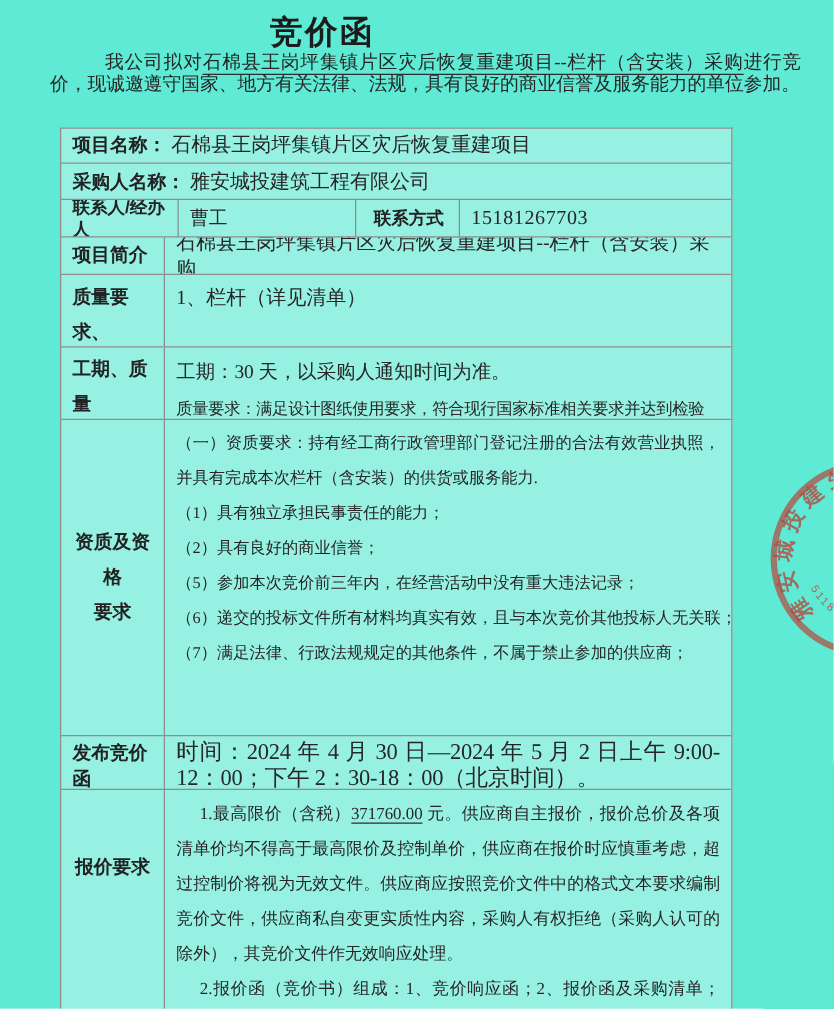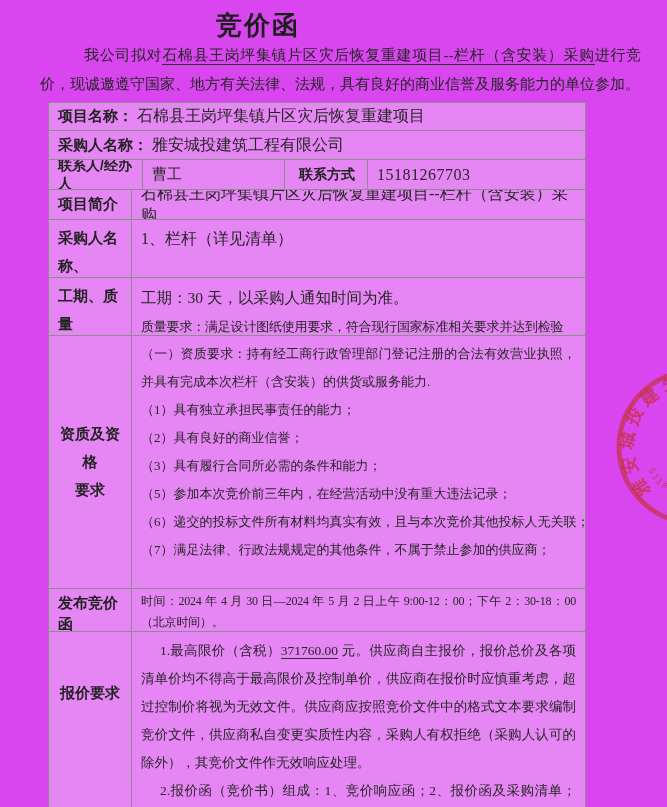--- a/index.html
+++ b/index.html
@@ -1,29 +1,29 @@
 <!DOCTYPE html>
 <html><head>
 <meta charset="utf-8">
 <style>
   html,body{margin:0;padding:0;}
   .page{
     position:relative; width:667px; height:807px; overflow:hidden;
-    background:#d946ef;
+    background:#5eead4;
     font-family:"Liberation Serif","DejaVu Serif",serif;
     color:#262626;
   }
   .doc-title{
     position:absolute; top:8px; left:96px; width:324px;
     text-align:center; font-size:26px; font-weight:bold; letter-spacing:2px;
     color:#1c1c1c;
   }
   .intro{
     position:absolute; top:41px; left:40px; width:601px;
-    font-size:15px; line-height:29px; text-align:justify; text-indent:44px;
+    font-size:15px; line-height:18px; text-align:justify; text-indent:44px;
   }
   .u{ border-bottom:1px solid #2e2e2e; padding-bottom:1px; }
 
   .doc-table{
     position:absolute; left:48px; top:102px; width:538px;
     border:1px solid #8d8d8d; border-bottom:none;
     box-sizing:border-box; background:rgba(255,255,255,0.35);
   }
   .row{ display:flex; border-bottom:1px solid #8d8d8d; box-sizing:border-box; }
   .cell{ box-sizing:border-box; padding:0 9px; overflow:hidden; }
@@ -51,21 +51,21 @@
   .r6 .c-lab{ padding-top:4px; text-align:left; }
   .r6 .val{ flex:1; padding-top:5px; line-height:29px; }
   .r6 .val .dl1{ font-size:15.5px; }
   .r6 .val .dl2{ font-size:13px; letter-spacing:-0.2px; }
 
   .r7 .c-lab{ display:flex; flex-direction:column; justify-content:center; text-align:center; line-height:28px; }
   .r7 .val{ flex:1; font-size:13px; line-height:28px; padding-top:4px; text-align:justify; }
   .r7 .val .qitem{ white-space:nowrap; }
 
   .r8 .c-lab{ padding-top:3px; line-height:21px; }
-  .r8 .val{ flex:1; font-size:12px; line-height:21px; padding-top:2px; text-align:justify; letter-spacing:-0.2px;font-family:Liberation Serif, serif; }
+  .r8 .val{ flex:1; font-size:18px; line-height:21px; padding-top:2px; text-align:justify; letter-spacing:-0.2px;font-family:Liberation Serif, serif; }
 
   .r9 .c-lab{ padding-top:52px; text-align:center; }
   .r9 .val{ flex:1; font-size:13.5px; line-height:28px; padding-top:5px; text-align:justify; }
   .r9 .val p{ margin:0; text-indent:1.4em; }
   .price-u{ border-bottom:1px solid #2e2e2e; }
 
   .seal{ position:absolute; left:610px; top:362px; width:170px; height:170px; opacity:0.85; }
 </style>
 </head>
 <body>
@@ -99,21 +99,21 @@
       <div class="cell c4 vcenter">15181267703</div>
     </div>
 
     <div class="row r4">
       <div class="cell c-lab lab vcenter">项目简介</div>
       <div class="cell val vcenter">石棉县王岗坪集镇片区灾后恢复重建项目--栏杆（含安装）采购</div>
     </div>
 
     <div class="row r5">
       <div class="cell c-lab lab two-line">
-        <div>采购人名称、</div>
+        <div>质量要求、</div>
 
       </div>
       <div class="cell val">1、栏杆（详见清单）</div>
     </div>
 
     <div class="row r6">
       <div class="cell c-lab lab two-line">
         <div>工期、质量</div>
 
       </div>
@@ -125,21 +125,20 @@
 
     <div class="row r7">
       <div class="cell c-lab lab">
         <div>资质及资格</div>
         <div>要求</div>
       </div>
       <div class="cell val">
         <div>（一）资质要求：持有经工商行政管理部门登记注册的合法有效营业执照，并具有完成本次栏杆（含安装）的供货或服务能力.</div>
         <div class="qitem">（1）具有独立承担民事责任的能力；</div>
         <div class="qitem">（2）具有良好的商业信誉；</div>
-        <div class="qitem">（3）具有履行合同所必需的条件和能力；</div>
         <div class="qitem">（5）参加本次竞价前三年内，在经营活动中没有重大违法记录；</div>
         <div class="qitem">（6）递交的投标文件所有材料均真实有效，且与本次竞价其他投标人无关联；</div>
         <div class="qitem">（7）满足法律、行政法规规定的其他条件，不属于禁止参加的供应商；</div>
       </div>
     </div>
 
     <div class="row r8">
       <div class="cell c-lab lab">
         <div>发布竞价函</div>
 

